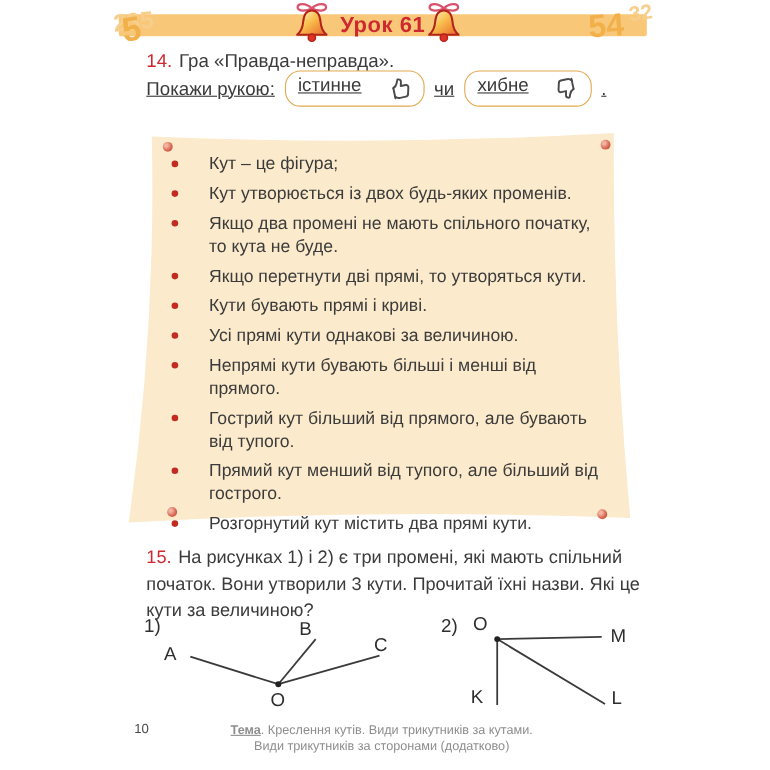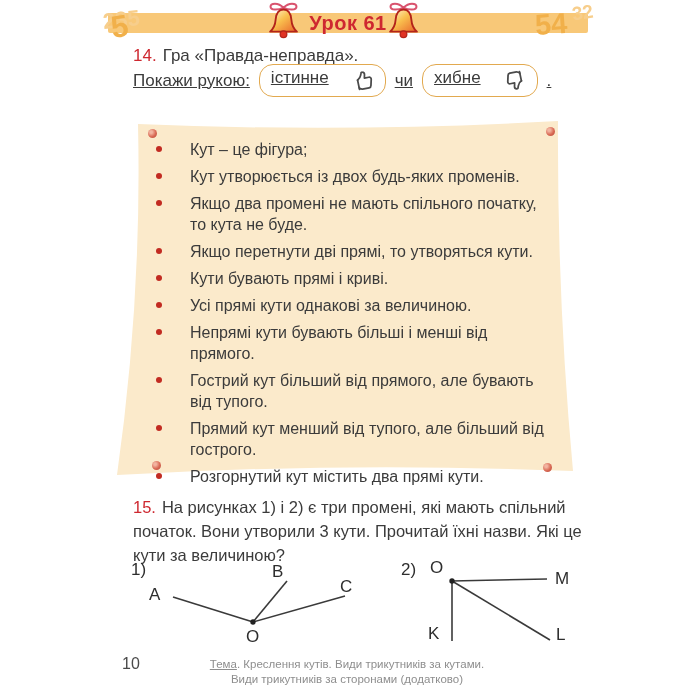--- a/index.html
+++ b/index.html
@@ -51,23 +51,23 @@
 
   
   .task15{left:133px;top:495px;width:478px;font-size:16.5px;line-height:24px;}
 
   
   .diagram-svg{left:100px;top:553px;width:520px;height:112px;}
   .diagram-svg text{font-family:"Liberation Sans",sans-serif;font-size:17px;fill:#2E2E2E;}
   .diagram-svg line{stroke:var(--line-dark);stroke-width:1.6;}
 
   
-  .page-number{left:122px;top:655px;font-size:16px;color:#4A4A4A;}
+  .page-number{left:122px;top:655px;font-size:12px;color:#4A4A4A;}
   .footer-text{left:147px;top:657px;width:400px;text-align:center;font-size:11.5px;line-height:15px;color:var(--footer-gray);}
-  .footer-text .u{text-decoration:underline;}
+  .footer-text .u{text-decoration:underline;font-weight:bold;}
 </style>
 </head>
 <body>
 
 <div class="abs banner"></div>
 
 <span class="abs decor decor-left-back">235</span>
 <span class="abs decor decor-left-front">5</span>
 <span class="abs decor decor-right-front">54</span>
 <span class="abs decor decor-right-back">32</span>

